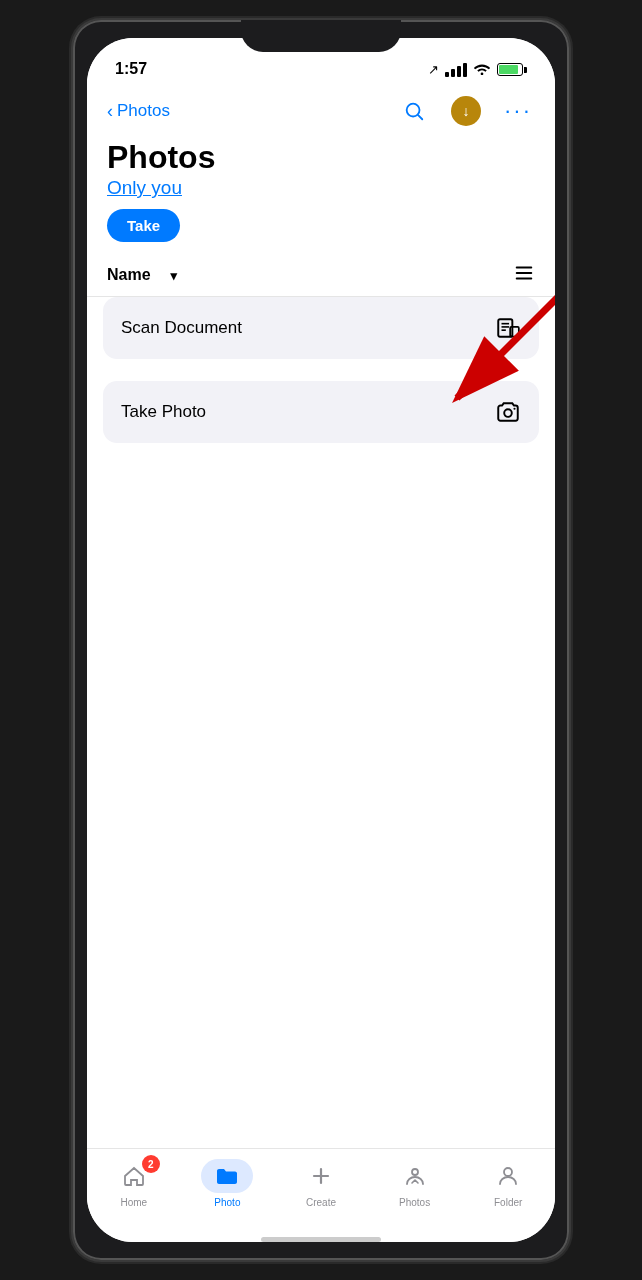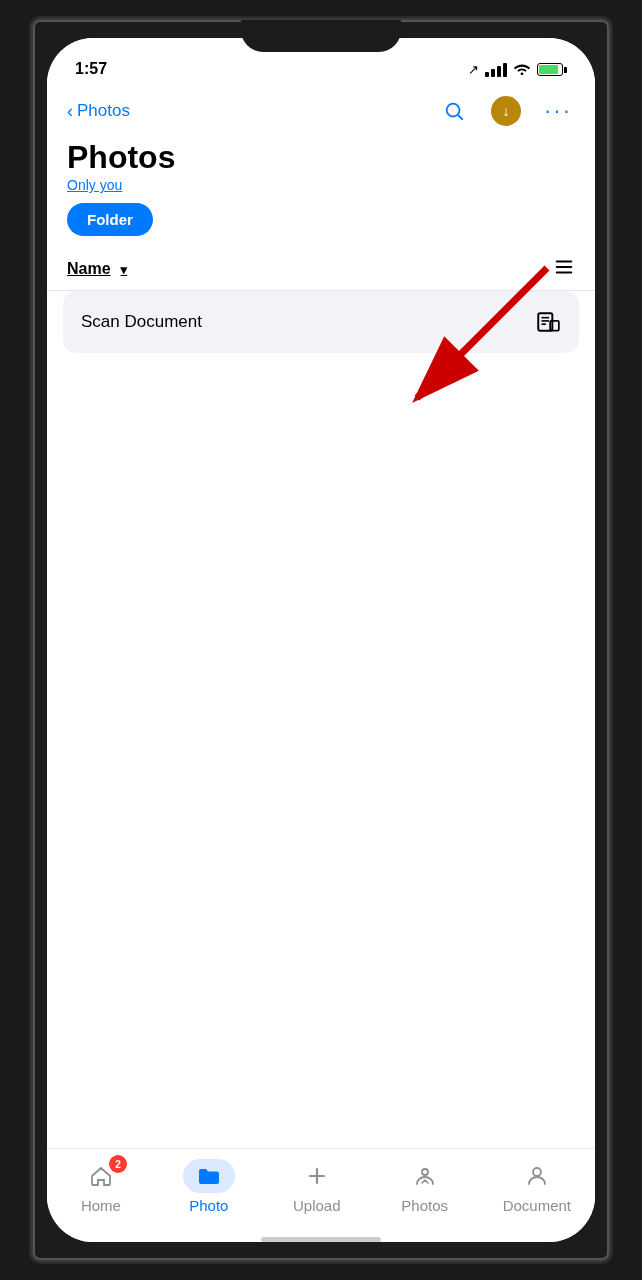--- a/index.html
+++ b/index.html
@@ -8,24 +8,24 @@
       width: 642px;
       height: 1280px;
       background: #1a1a1a;
       display: flex;
       justify-content: center;
       align-items: center;
       font-family: -apple-system, BlinkMacSystemFont, 'SF Pro Display', 'Helvetica Neue', sans-serif;
       overflow: hidden;
     }
     .phone-shell {
-      width: 576px;
+      width: 496px;
       height: 1240px;
       background: #1c1c1e;
-      border-radius: 7px;
+      border-radius: 28px;
       position: relative;
       box-shadow: 0 0 0 2px #3a3a3a, 0 0 0 4px #2a2a2a, inset 0 0 0 2px #555;
       overflow: hidden;
     }
     .phone-screen {
       position: absolute;
       top: 18px;
       left: 14px;
       right: 14px;
       bottom: 18px;
@@ -179,21 +179,21 @@
     .page-header {
       padding: 4px 20px 10px;
     }
     .page-title {
       font-size: 32px;
       font-weight: 700;
       color: #000;
       line-height: 1.1;
     }
     .page-subtitle {
-      font-size: 14px;
+      font-size: 19px;
       color: #007aff;
       text-decoration: underline;
       margin-top: 2px;
     }
     .share-btn {
       display: inline-flex;
       align-items: center;
       background: #007aff;
       color: #fff;
       border: none;
@@ -208,25 +208,24 @@
     .sort-bar {
       display: flex;
       align-items: center;
       justify-content: space-between;
       padding: 10px 20px 8px;
       border-bottom: 1px solid #e5e5e5;
     }
     .sort-label {
       display: flex;
       align-items: center;
-      gap: 10px;
+      gap: 20px;
       font-size: 16px;
       font-weight: 600;
       color: #000;
-      text-decoration: underline;
       cursor: pointer;
     }
     .sort-chevron {
       font-size: 13px;
       color: #000;
     }
     
     .empty-message {
       padding: 18px 20px 14px;
       font-size: 16px;
@@ -289,21 +288,21 @@
       height: 34px;
       display: flex;
       align-items: center;
       justify-content: center;
       border-radius: 17px;
     }
     .tab-icon-wrap.active {
       background: #dde9ff;
     }
     .tab-label {
-      font-size: 15px;
+      font-size: 10px;
       color: #8e8e93;
     }
     .tab-label.active {
       color: #007aff;
     }
     .tab-badge {
       position: absolute;
       top: -4px;
       right: 4px;
       background: #ff3b30;
@@ -384,21 +383,21 @@
           </div>
           <div class="nav-icon-btn">
             <span class="more-dots">···</span>
           </div>
         </div>
       </div>
 
       <div class="page-header">
         <div class="page-title">Photos</div>
         <div class="page-subtitle">Only you</div>
-        <button class="share-btn">Folder</button>
+        <button class="share-btn">Take</button>
       </div>
 
       <div class="sort-bar">
         <div class="sort-label">
           <span>Name</span>
           <span class="sort-chevron">▾</span>
         </div>
         <div>
           <svg width="22" height="22" viewBox="0 0 24 24" fill="none">
             <line x1="4" y1="6" x2="20" y2="6" stroke="#000" stroke-width="2" stroke-linecap="round"></line>
@@ -417,20 +416,28 @@
             <rect x="3" y="4" width="13" height="16" rx="1.5" stroke="#000" stroke-width="1.8"></rect>
             <rect x="14" y="11" width="8" height="9" rx="1" stroke="#000" stroke-width="1.6"></rect>
             <line x1="6" y1="8" x2="13" y2="8" stroke="#000" stroke-width="1.5"></line>
             <line x1="6" y1="11" x2="13" y2="11" stroke="#000" stroke-width="1.5"></line>
             <line x1="6" y1="14" x2="10" y2="14" stroke="#000" stroke-width="1.5"></line>
           </svg>
         </div>
 
 
 
+        <div class="action-item">
+          <span class="action-item-label">Take Photo</span>
+          <svg width="26" height="26" viewBox="0 0 24 24" fill="none">
+            <path d="M3 8 C3 6.9 3.9 6 5 6 H6.5 L8 4 H16 L17.5 6 H19 C20.1 6 21 6.9 21 8 V18 C21 19.1 20.1 20 19 20 H5 C3.9 20 3 19.1 3 18 V8Z" stroke="#000" stroke-width="1.8" fill="none"></path>
+            <circle cx="12" cy="13" r="3.5" stroke="#000" stroke-width="1.8" fill="none"></circle>
+            <circle cx="18" cy="9" r="1" fill="#000"></circle>
+          </svg>
+        </div>
 
       </div>
 
       <div style="height: 200px;"></div>
     </div>
 
     <svg class="arrow-overlay" viewBox="0 0 240 200" xmlns="http://www.w3.org/2000/svg">
       <defs>
         <marker id="arrowhead" markerWidth="10" markerHeight="7" refX="9" refY="3.5" orient="auto">
           <polygon points="0 0, 10 3.5, 0 7" fill="#cc0000"></polygon>
@@ -460,42 +467,42 @@
         <span class="tab-label active">Photo</span>
       </div>
 
       <div class="tab-item">
         <div class="tab-icon-wrap">
           <svg width="24" height="24" viewBox="0 0 24 24" fill="none">
             <line x1="12" y1="5" x2="12" y2="19" stroke="#8e8e93" stroke-width="2.2" stroke-linecap="round"></line>
             <line x1="5" y1="12" x2="19" y2="12" stroke="#8e8e93" stroke-width="2.2" stroke-linecap="round"></line>
           </svg>
         </div>
-        <span class="tab-label">Upload</span>
+        <span class="tab-label">Create</span>
       </div>
 
       <div class="tab-item">
         <div class="tab-icon-wrap">
           <svg width="24" height="24" viewBox="0 0 24 24" fill="none">
             <circle cx="12" cy="8" r="3" stroke="#8e8e93" stroke-width="1.8" fill="none"></circle>
             <path d="M4 20 C4 16 7.6 13 12 13 C16.4 13 20 16 20 20" stroke="#8e8e93" stroke-width="1.8" stroke-linecap="round" fill="none"></path>
             <polyline points="9,19 12,16 15,19" stroke="#8e8e93" stroke-width="1.6" fill="none" stroke-linecap="round" stroke-linejoin="round"></polyline>
           </svg>
         </div>
         <span class="tab-label">Photos</span>
       </div>
 
       <div class="tab-item">
         <div class="tab-icon-wrap">
           <svg width="24" height="24" viewBox="0 0 24 24" fill="none">
             <circle cx="12" cy="8" r="4" stroke="#8e8e93" stroke-width="1.8" fill="none"></circle>
             <path d="M4 20 C4 16.1 7.6 13 12 13 C16.4 13 20 16.1 20 20" stroke="#8e8e93" stroke-width="1.8" stroke-linecap="round" fill="none"></path>
           </svg>
         </div>
-        <span class="tab-label">Document</span>
+        <span class="tab-label">Folder</span>
       </div>
 
     </div>
 
     <div class="home-indicator">
       <div class="home-bar"></div>
     </div>
 
   </div>
 </div>

